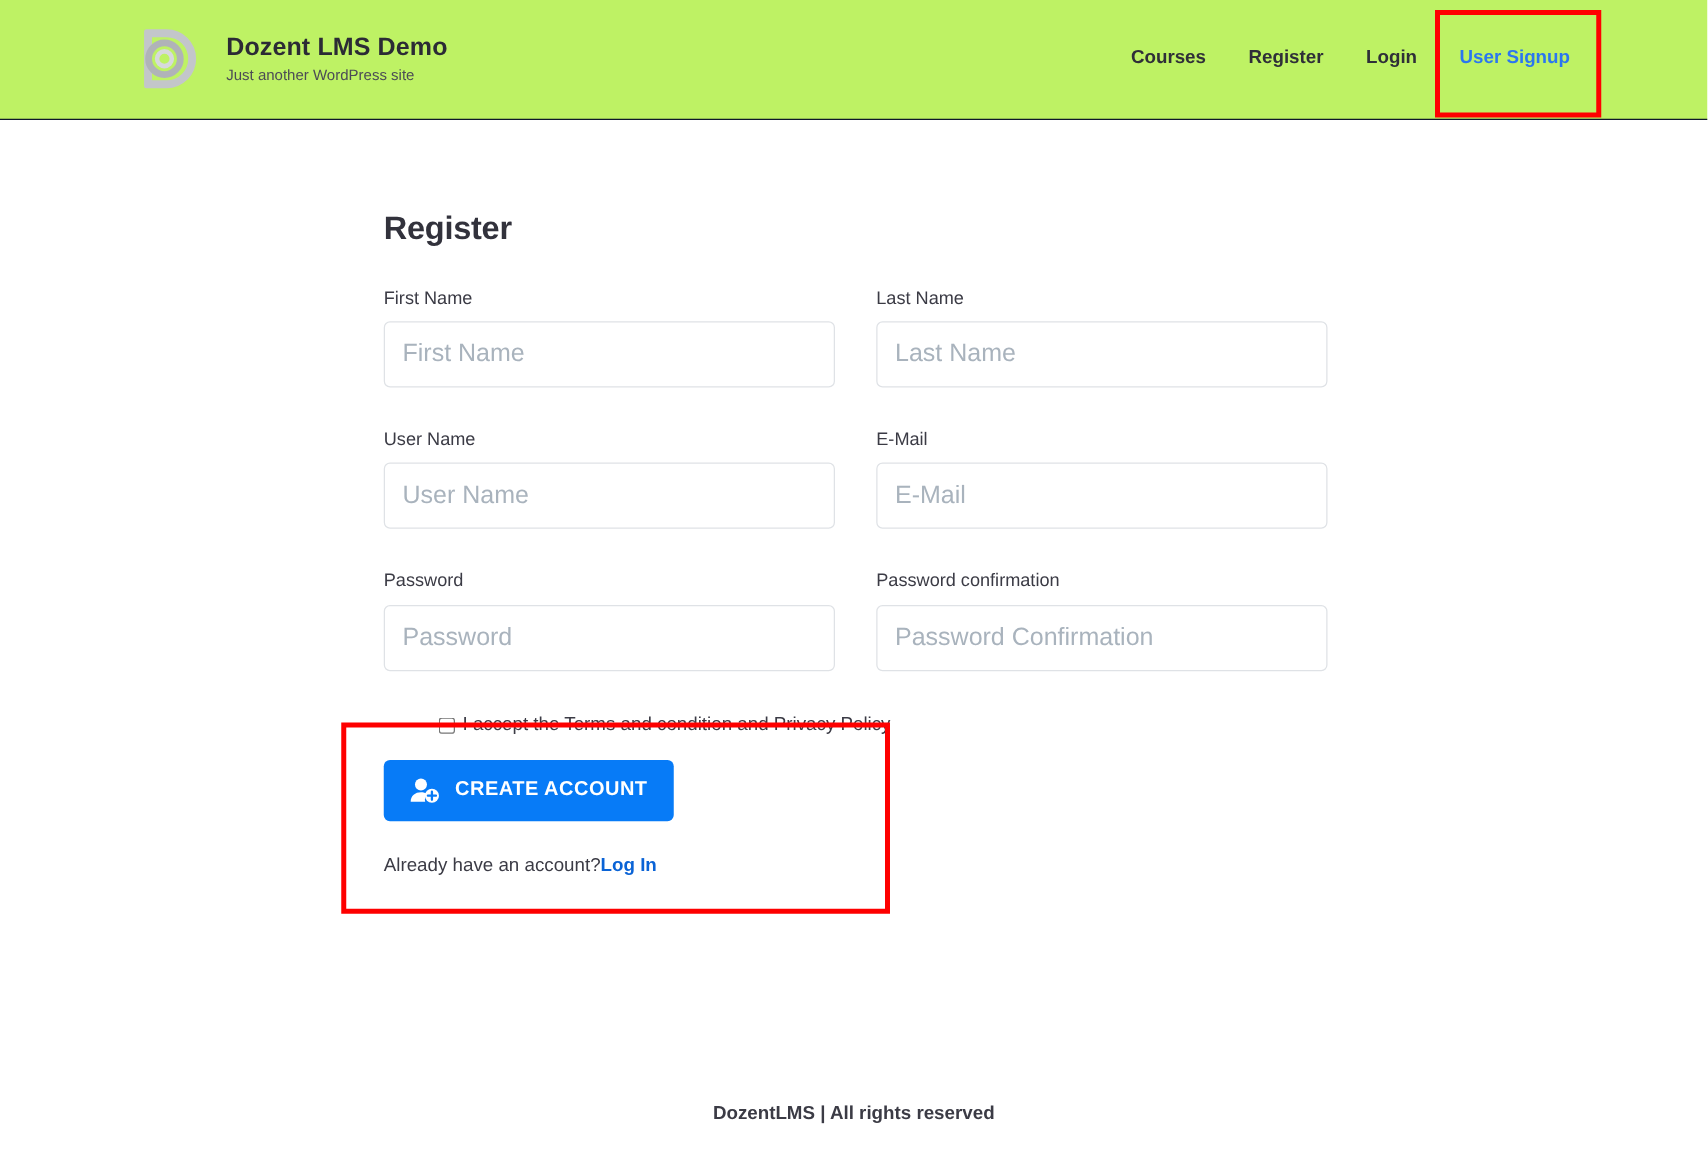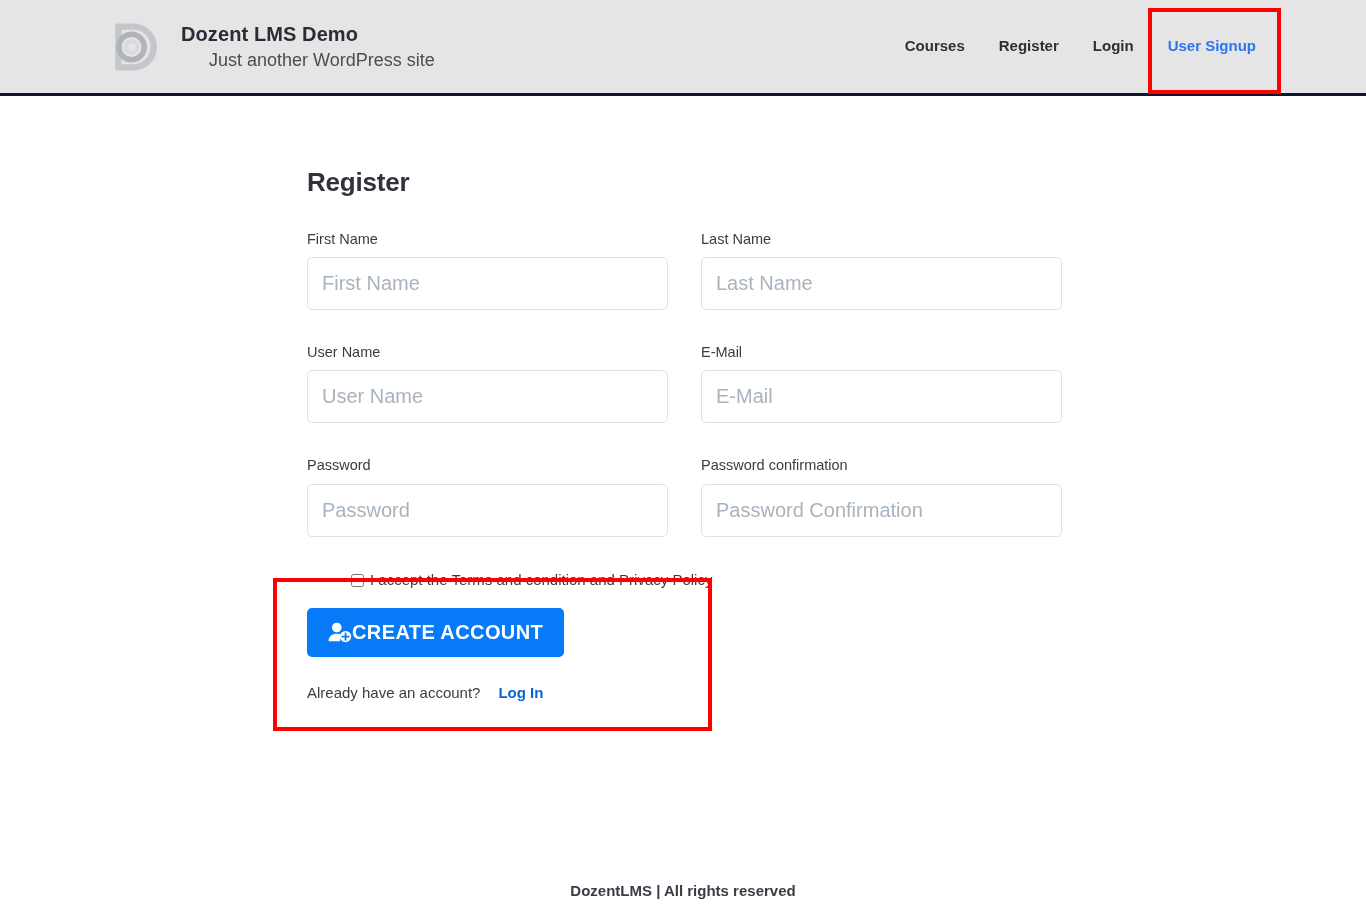--- a/index.html
+++ b/index.html
@@ -20,22 +20,22 @@
     background: #ffffff;
   }
 
   
   .site-header {
     position: absolute;
     top: 0;
     left: 0;
     width: 1366px;
     height: 96px;
-    background: #e5e5e5;
-    border-bottom: 3px solid #0f172a;
+    background: #bef264;
+    border-bottom: 1px solid #0f172a;
   }
 
   .brand {
     position: absolute;
     left: 108px;
     top: 18px;
     display: flex;
     align-items: center;
     gap: 15px;
   }
@@ -56,25 +56,24 @@
 
   .brand-title {
     font-size: 20px;
     font-weight: bold;
     color: #2b2b35;
     line-height: 1.25;
     letter-spacing: 0.1px;
   }
 
   .brand-tagline {
-    font-size: 18px;
+    font-size: 12px;
     color: #4c4c55;
     line-height: 1.3;
     font-weight: normal;
-    margin-left: 28px;
   }
 
   .site-nav {
     position: absolute;
     right: 110px;
     top: 37px;
     display: flex;
     align-items: center;
     gap: 34px;
   }
@@ -165,28 +164,29 @@
 
   .terms-text {
     font-size: 15px;
     color: #3b3b45;
     line-height: 1.25;
   }
 
   .create-btn {
     display: inline-flex;
     align-items: center;
+    gap: 12px;
     height: 49px;
     padding: 0 21px;
     background: #077bf7;
     border: none;
     border-radius: 5px;
     color: #ffffff;
     font-family: "Liberation Sans", sans-serif;
-    font-size: 20px;
+    font-size: 16px;
     font-weight: bold;
     letter-spacing: 0.4px;
     cursor: pointer;
   }
 
   .btn-icon {
     width: 24px;
     height: 21px;
     flex: none;
     display: block;
@@ -196,21 +196,21 @@
     margin-top: 27px;
     font-size: 15px;
     color: #3b3b45;
   }
 
   .login-hint .login-link {
     color: #0a63d6;
     font-weight: bold;
     text-decoration: none;
     cursor: pointer;
-    margin-left: 18px;
+    margin-left: 0;
   }
 
   
   .site-footer {
     position: absolute;
     left: 0;
     bottom: 0;
     width: 1366px;
     height: 58px;
     display: flex;

